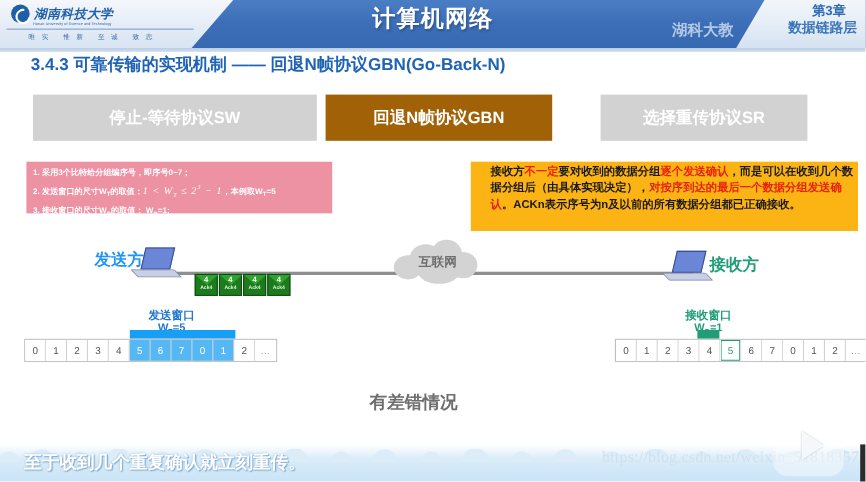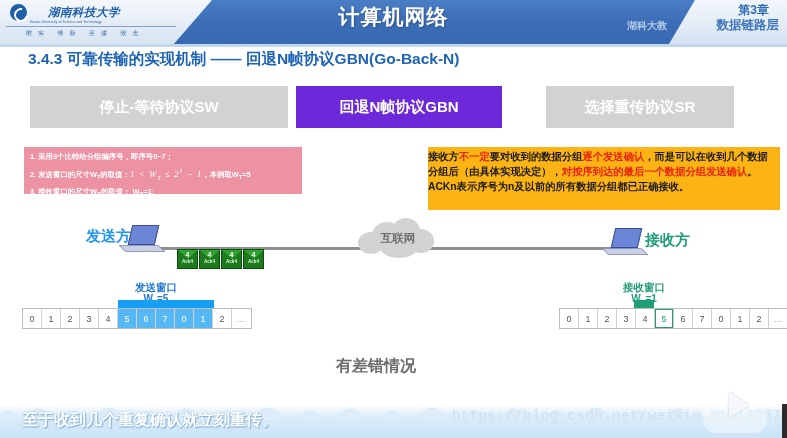--- a/index.html
+++ b/index.html
@@ -22,21 +22,21 @@
     background: linear-gradient(180deg, #4a7ec4 0%, #3d6fb8 45%, #3768b2 100%);
     overflow: hidden;
   }
   .header-left-panel {
     position: absolute; left: 0; top: 0; width: 212px; height: 44px;
     background: linear-gradient(180deg, #f4f7fb 0%, #e4ecf6 55%, #d7e4f2 100%);
     clip-path: polygon(0 0, 100% 0, 82% 100%, 0 100%);
   }
   .logo-wrap {
     position: absolute; left: 10px; top: 4px;
-    display: flex; align-items: center; gap: 21px;
+    display: flex; align-items: center; gap: 4px;
   }
   .logo-mark {
     width: 17px; height: 17px; border-radius: 50%;
     background: #1f5fa8; position: relative; flex: none;
   }
   .logo-mark::after {
     content: ""; position: absolute; left: 3.5px; top: 3.5px;
     width: 10px; height: 10px; border-radius: 50%;
     border: 2px solid #ffffff; border-right-color: transparent;
     transform: rotate(-35deg);
@@ -76,21 +76,21 @@
     position: absolute; right: 18px; top: 2px;
     font-size: 12px; font-weight: bold; color: #2e6cb5; white-space: nowrap;
   }
   .chapter-name {
     position: absolute; right: 8px; top: 17px;
     font-size: 12.5px; font-weight: bold; color: #2e6cb5; white-space: nowrap;
     opacity: .92;
   }
   .header-watermark {
     position: absolute; right: 120px; top: 19px;
-    font-size: 10px; font-weight: bold; color: #c9d9ec; white-space: nowrap;
+    font-size: 14px; font-weight: bold; color: #c9d9ec; white-space: nowrap;
     opacity: .85;
   }
   .header-bottom-rule {
     position: absolute; left: 0; top: 44px; width: 787px; height: 3px;
     background: #c3d6ea;
   }
 
   
   .section-title {
     position: absolute; left: 28px; top: 49px;
@@ -98,21 +98,21 @@
     letter-spacing: 0px; white-space: nowrap;
   }
 
   
   .proto-btn {
     position: absolute; top: 86px; height: 42px;
     display: flex; align-items: center; justify-content: center;
     font-size: 15px; font-weight: bold; white-space: nowrap;
   }
   .proto-inactive { background: #d2d2d2; color: #ffffff; }
-  .proto-active   { background: #6d28d9; color: #ffffff; }
+  .proto-active   { background: #a16207; color: #ffffff; }
   #proto-0 { left: 30px;  width: 258px; }
   #proto-1 { left: 296px; width: 206px; }
   #proto-2 { left: 546px; width: 188px; }
 
   
   .pink-note {
     position: absolute; left: 24px; top: 147px; width: 278px; height: 47px;
     background: #eb8a9b;
     padding: 3px 5px 0 6px;
     color: #ffffff;
@@ -125,21 +125,21 @@
     font-style: italic; font-weight: normal; font-size: 9px;
     letter-spacing: 1px;
   }
   .pink-note sub { font-size: 5.5px; }
   .pink-note sup { font-size: 5.5px; }
 
   
   .orange-note {
     position: absolute; left: 428px; top: 147px; width: 352px; height: 63px;
     background: #fcb314;
-    padding: 2px 4px 0 0;
+    padding: 2px 4px 0 18px;
     color: #1a1a1a;
     font-size: 10.3px; font-weight: bold;
     line-height: 15.2px;
   }
   .orange-note .hl { color: #e8210f; }
 
   
   .label-sender {
     position: absolute; left: 86px; top: 227px;
     font-size: 15px; font-weight: bold; color: #2196f3; white-space: nowrap;
@@ -288,21 +288,21 @@
   .subtitle-text {
     position: absolute; left: 22px; bottom: 7px;
     font-size: 16px; font-weight: bold; color: #ffffff;
     text-shadow: 0 0 2px #8fb8da, 1px 1px 1px #7fa9d0;
     white-space: nowrap; z-index: 4; margin-top: 47px;
   }
   .csdn-watermark {
     position: absolute; right: 6px; top: 408px;
     font-size: 14.5px; color: #cfe0ee; white-space: nowrap;
     letter-spacing: .2px; z-index: 5;
-    font-family: Liberation Mono, monospace;
+    font-family: Liberation Serif, serif;
   }
   .play-overlay {
     position: absolute; left: 703px; top: 377px; width: 64px; height: 56px;
     border-radius: 13px;
     background: rgba(255,255,255,.42);
     display: flex; align-items: center; justify-content: center;
     z-index: 6;
   }
   .play-overlay .tri {
     width: 0; height: 0;

